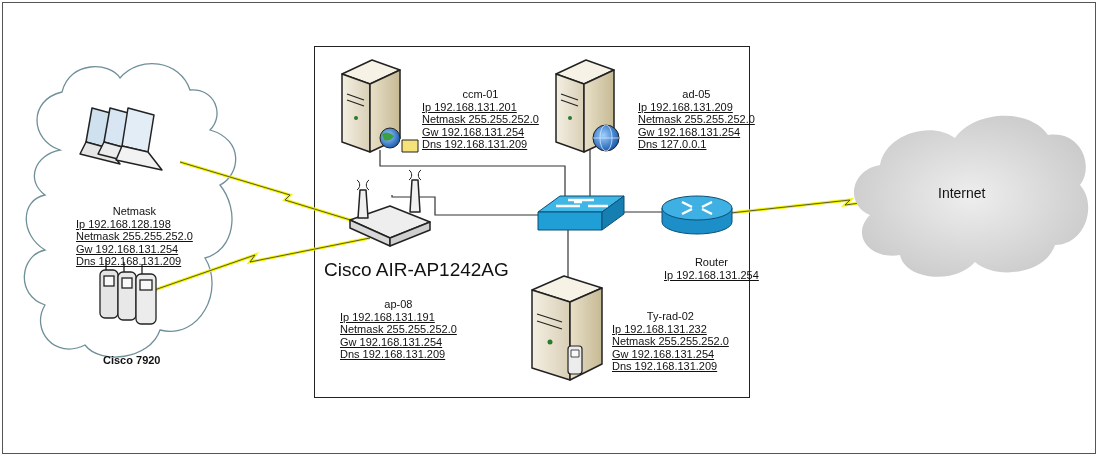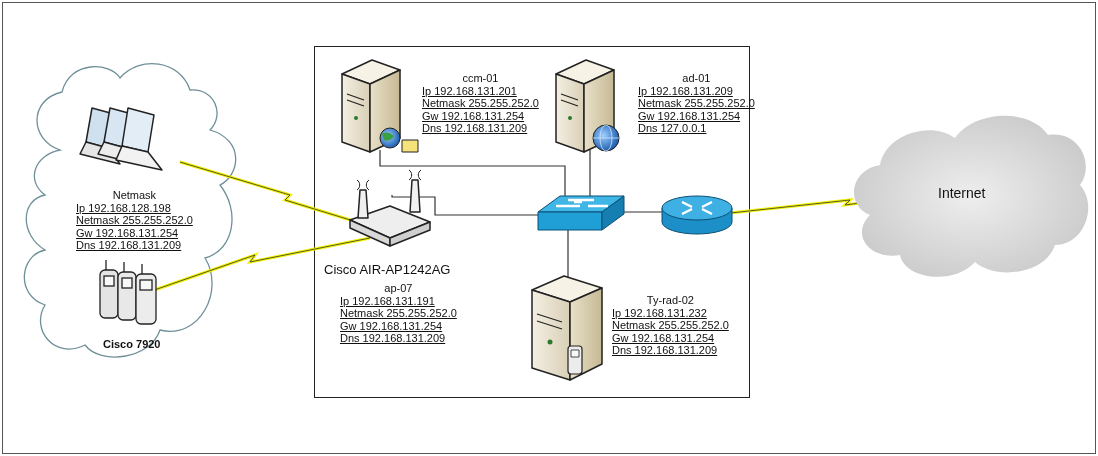--- a/index.html
+++ b/index.html
@@ -2,23 +2,23 @@
 <html><head>
 <meta charset="utf-8">
 <style>
   html, body { margin: 0; padding: 0; background: #ffffff; }
   body { width: 1098px; height: 456px; position: relative; overflow: hidden;
          font-family: "Liberation Sans", sans-serif; color: #111; }
   #stage { position: absolute; left: 0; top: 0; width: 1098px; height: 456px; }
   .outer-frame { position: absolute; left: 2px; top: 2px; width: 1094px; height: 452px;
                  border: 1px solid #555; box-sizing: border-box; }
   .label { position: absolute; font-size: 11px; line-height: 12.5px; white-space: nowrap; }
-  .label .title { display: block; text-align: center; }
+  .label .title { display: block; text-align: center; margin-top: 16px; }
   .label .line { display: block; text-decoration: underline; }
-  .big { font-size: 13px; }
+  .big { font-size: 19px; }
   svg text { font-family: "Liberation Sans", sans-serif; }
 </style>
 </head>
 <body>
 
 <div id="stage">
   <div class="outer-frame"></div>
 
   <svg width="1098" height="456" style="position:absolute;left:0;top:0">
     <defs>
@@ -165,21 +165,21 @@
 
   <div class="label" style="left:422px;top:72px;">
     <span class="title">ccm-01</span>
     <span class="line">Ip 192.168.131.201</span>
     <span class="line">Netmask 255.255.252.0</span>
     <span class="line">Gw 192.168.131.254</span>
     <span class="line">Dns 192.168.131.209</span>
   </div>
 
   <div class="label" style="left:638px;top:72px;">
-    <span class="title">ad-01</span>
+    <span class="title">ad-05</span>
     <span class="line">Ip 192.168.131.209</span>
     <span class="line">Netmask 255.255.252.0</span>
     <span class="line">Gw 192.168.131.254</span>
     <span class="line">Dns 127.0.0.1</span>
   </div>
 
   <div class="label" style="left:76px;top:189px;">
     <span class="title">Netmask</span>
     <span class="line">Ip 192.168.128.198</span>
     <span class="line">Netmask 255.255.252.0</span>
@@ -187,27 +187,31 @@
     <span class="line">Dns 192.168.131.209</span>
   </div>
 
   <div class="label" style="left:103px;top:338px;font-weight:bold;">
     <span class="title">Cisco 7920</span>
   </div>
 
   <div class="label big" style="left:324px;top:264px;">Cisco AIR-AP1242AG</div>
 
   <div class="label" style="left:340px;top:282px;">
-    <span class="title">ap-07</span>
+    <span class="title">ap-08</span>
     <span class="line">Ip 192.168.131.191</span>
     <span class="line">Netmask 255.255.252.0</span>
     <span class="line">Gw 192.168.131.254</span>
     <span class="line">Dns 192.168.131.209</span>
   </div>
 
+  <div class="label" style="left:664px;top:240px;">
+    <span class="title">Router</span>
+    <span class="line">Ip 192.168.131.254</span>
+  </div>
 
   <div class="label" style="left:612px;top:294px;">
     <span class="title">Ty-rad-02</span>
     <span class="line">Ip 192.168.131.232</span>
     <span class="line">Netmask 255.255.252.0</span>
     <span class="line">Gw 192.168.131.254</span>
     <span class="line">Dns 192.168.131.209</span>
   </div>
 </div>
 

